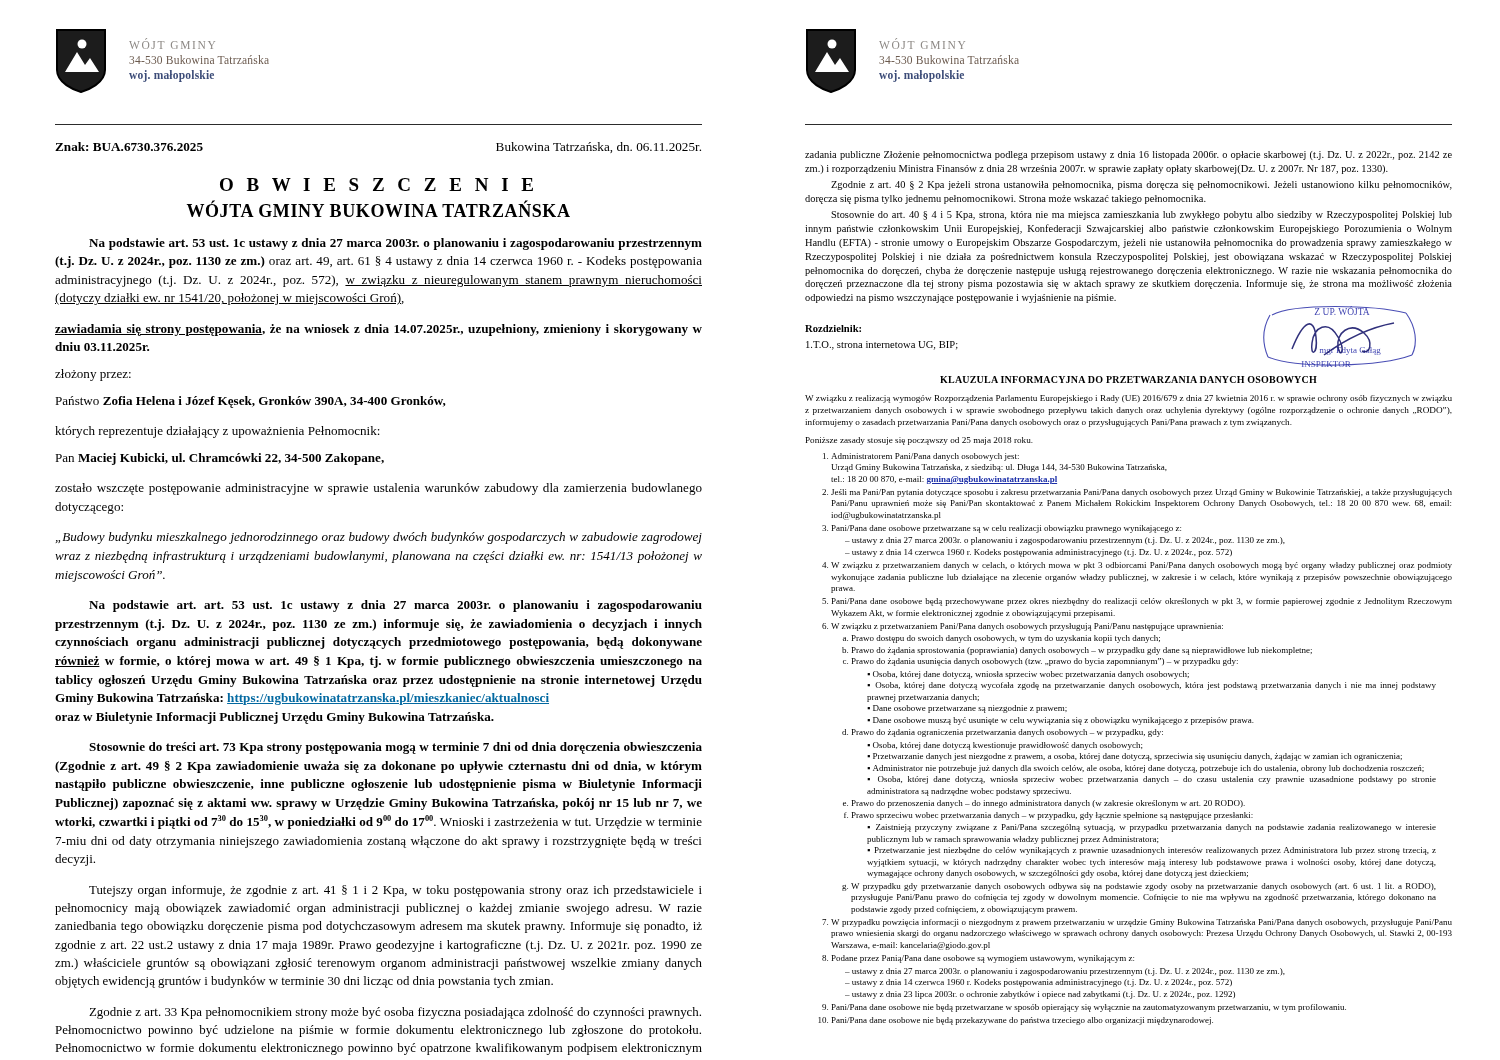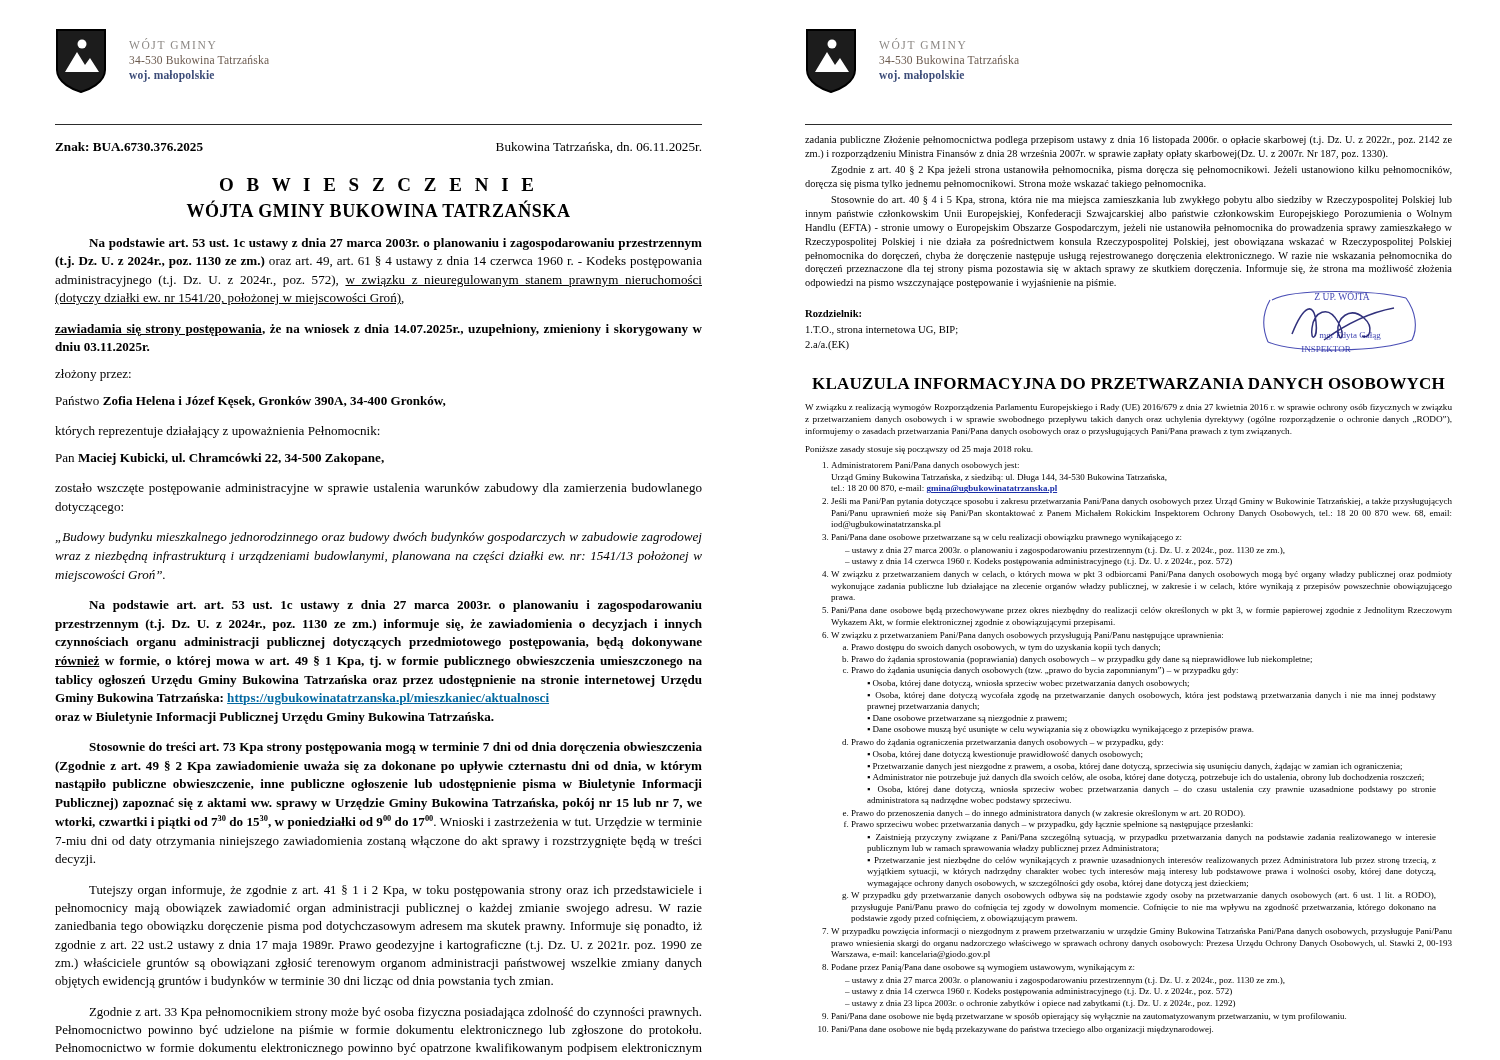--- a/index.html
+++ b/index.html
@@ -113,21 +113,21 @@
     position: absolute;
     right: 8px;
     top: -28px;
     width: 190px;
     height: 86px;
     pointer-events: none;
   }
 
   h3.klauzula {
     text-align: center;
-    font-size: 17px;
+    font-size: 10px;
     font-weight: bold;
     margin: 22px 0 0 0;
     letter-spacing: .2px;
   }
   .rp.tiny { font-size: 9.2px; line-height: 1.3; text-align: justify; }
 
   ol.lvl1 {
     margin: 4px 0 0 0;
     padding-left: 26px;
     font-size: 9.0px;
@@ -240,30 +240,29 @@
     </div>
     <div class="crest-text">
       <div class="l1">WÓJT GMINY</div>
       <div class="l2">34-530 Bukowina Tatrzańska</div>
       <div class="l3">woj. małopolskie</div>
     </div>
   </div>
 
   <hr class="rule">
 
-  <div style="margin-top:8px">
+  <div style="margin-top:23px">
     <p class="rp">zadania publiczne Złożenie pełnomocnictwa podlega przepisom ustawy z dnia 16 listopada 2006r. o opłacie skarbowej (t.j. Dz. U. z 2022r., poz. 2142 ze zm.) i rozporządzeniu Ministra Finansów z dnia 28 września 2007r. w sprawie zapłaty opłaty skarbowej(Dz. U. z 2007r. Nr 187, poz. 1330).</p>
     <p class="rp ind">Zgodnie z art. 40 § 2 Kpa jeżeli strona ustanowiła pełnomocnika, pisma doręcza się pełnomocnikowi. Jeżeli ustanowiono kilku pełnomocników, doręcza się pisma tylko jednemu pełnomocnikowi. Strona może wskazać takiego pełnomocnika.</p>
     <p class="rp ind">Stosownie do art. 40 § 4 i 5 Kpa, strona, która nie ma miejsca zamieszkania lub zwykłego pobytu albo siedziby w Rzeczypospolitej Polskiej lub innym państwie członkowskim Unii Europejskiej, Konfederacji Szwajcarskiej albo państwie członkowskim Europejskiego Porozumienia o Wolnym Handlu (EFTA) - stronie umowy o Europejskim Obszarze Gospodarczym, jeżeli nie ustanowiła pełnomocnika do prowadzenia sprawy zamieszkałego w Rzeczypospolitej Polskiej i nie działa za pośrednictwem konsula Rzeczypospolitej Polskiej, jest obowiązana wskazać w Rzeczypospolitej Polskiej pełnomocnika do doręczeń, chyba że doręczenie następuje usługą rejestrowanego doręczenia elektronicznego. W razie nie wskazania pełnomocnika do doręczeń przeznaczone dla tej strony pisma pozostawia się w aktach sprawy ze skutkiem doręczenia. Informuje się, że strona ma możliwość złożenia odpowiedzi na pismo wszczynające postępowanie i wyjaśnienie na piśmie.</p>
   </div>
 
   <div class="sign-block">
     <div class="lbl">Rozdzielnik:</div>
     <div>1.T.O., strona internetowa UG, BIP;</div>
-    <div>2.a/a.(EK)</div>
 
     <div class="stamp">
       <svg width="190" height="86" viewBox="0 0 190 86">
         <g fill="none" stroke="#2a2fa8" stroke-width="1.1" opacity="0.85">
           <path d="M18,22 C40,10 120,12 152,20"></path>
           <path d="M14,64 C44,76 126,74 158,62"></path>
           <path d="M16,22 C8,36 8,50 14,64"></path>
           <path d="M152,20 C162,34 164,50 158,62"></path>
         </g>
         <text x="88" y="22" font-family="Liberation Serif, serif" font-size="9.5" fill="#2a2fa8" text-anchor="middle" opacity="0.9">Z UP. WÓJTA</text>

